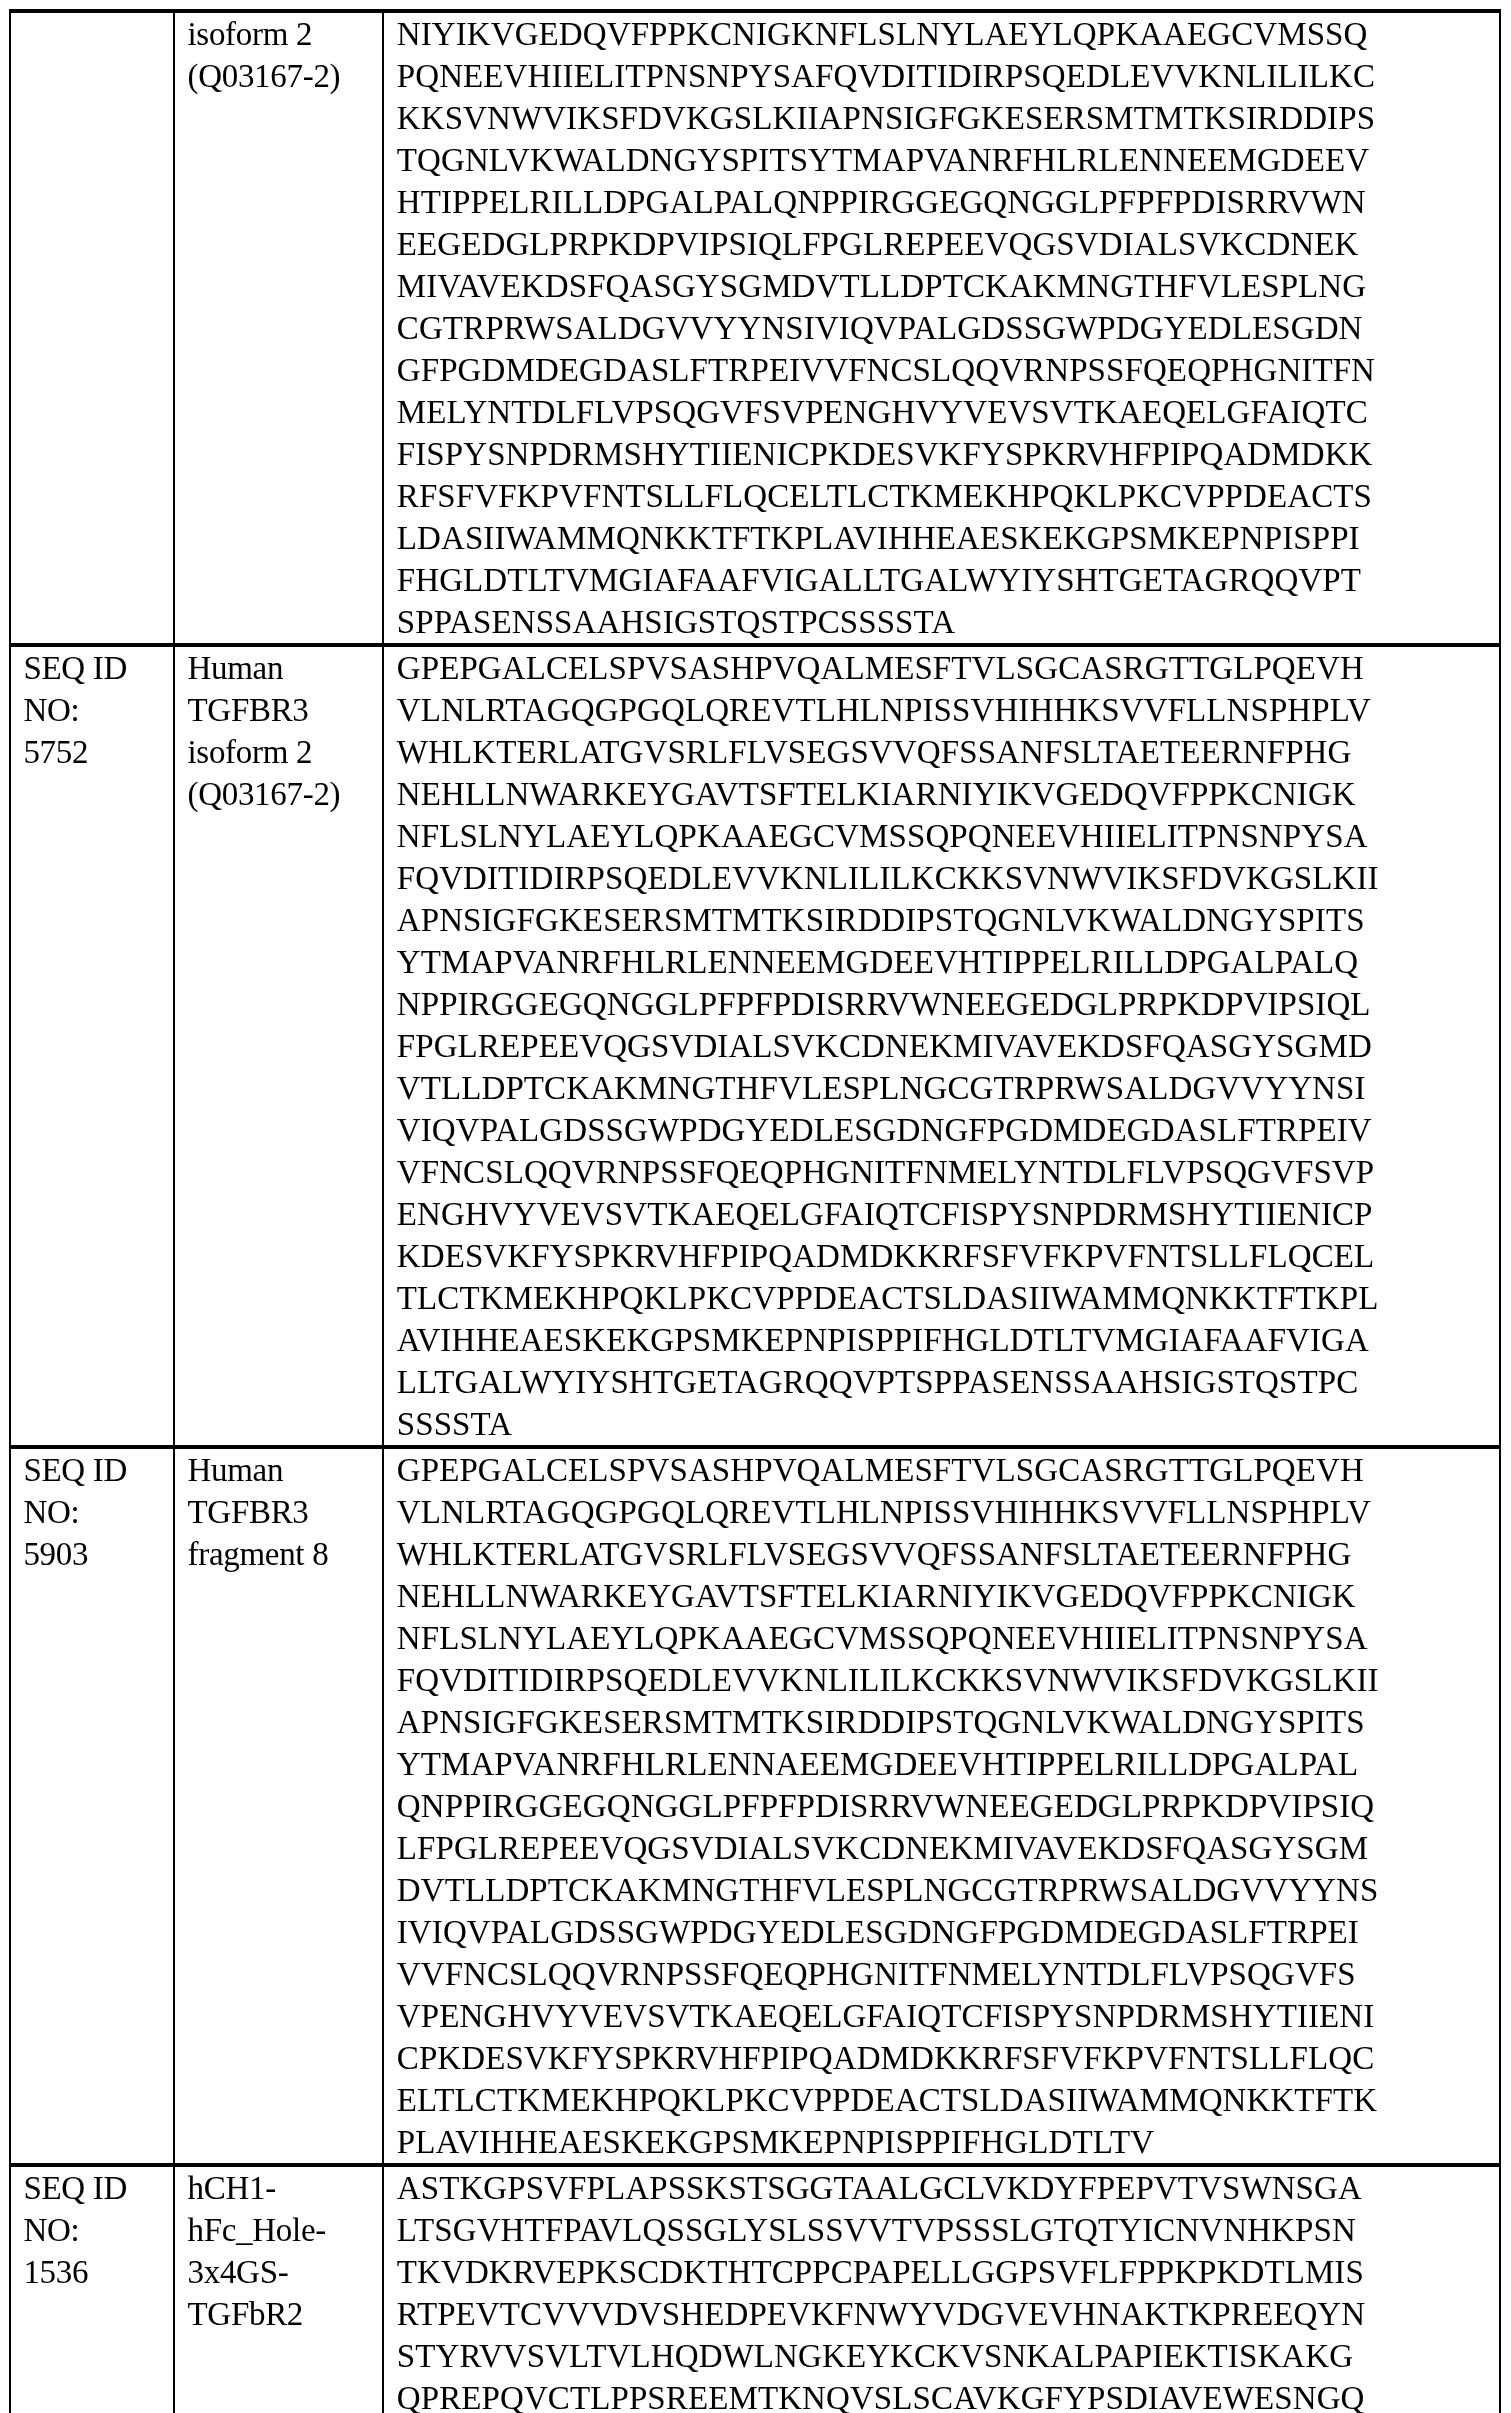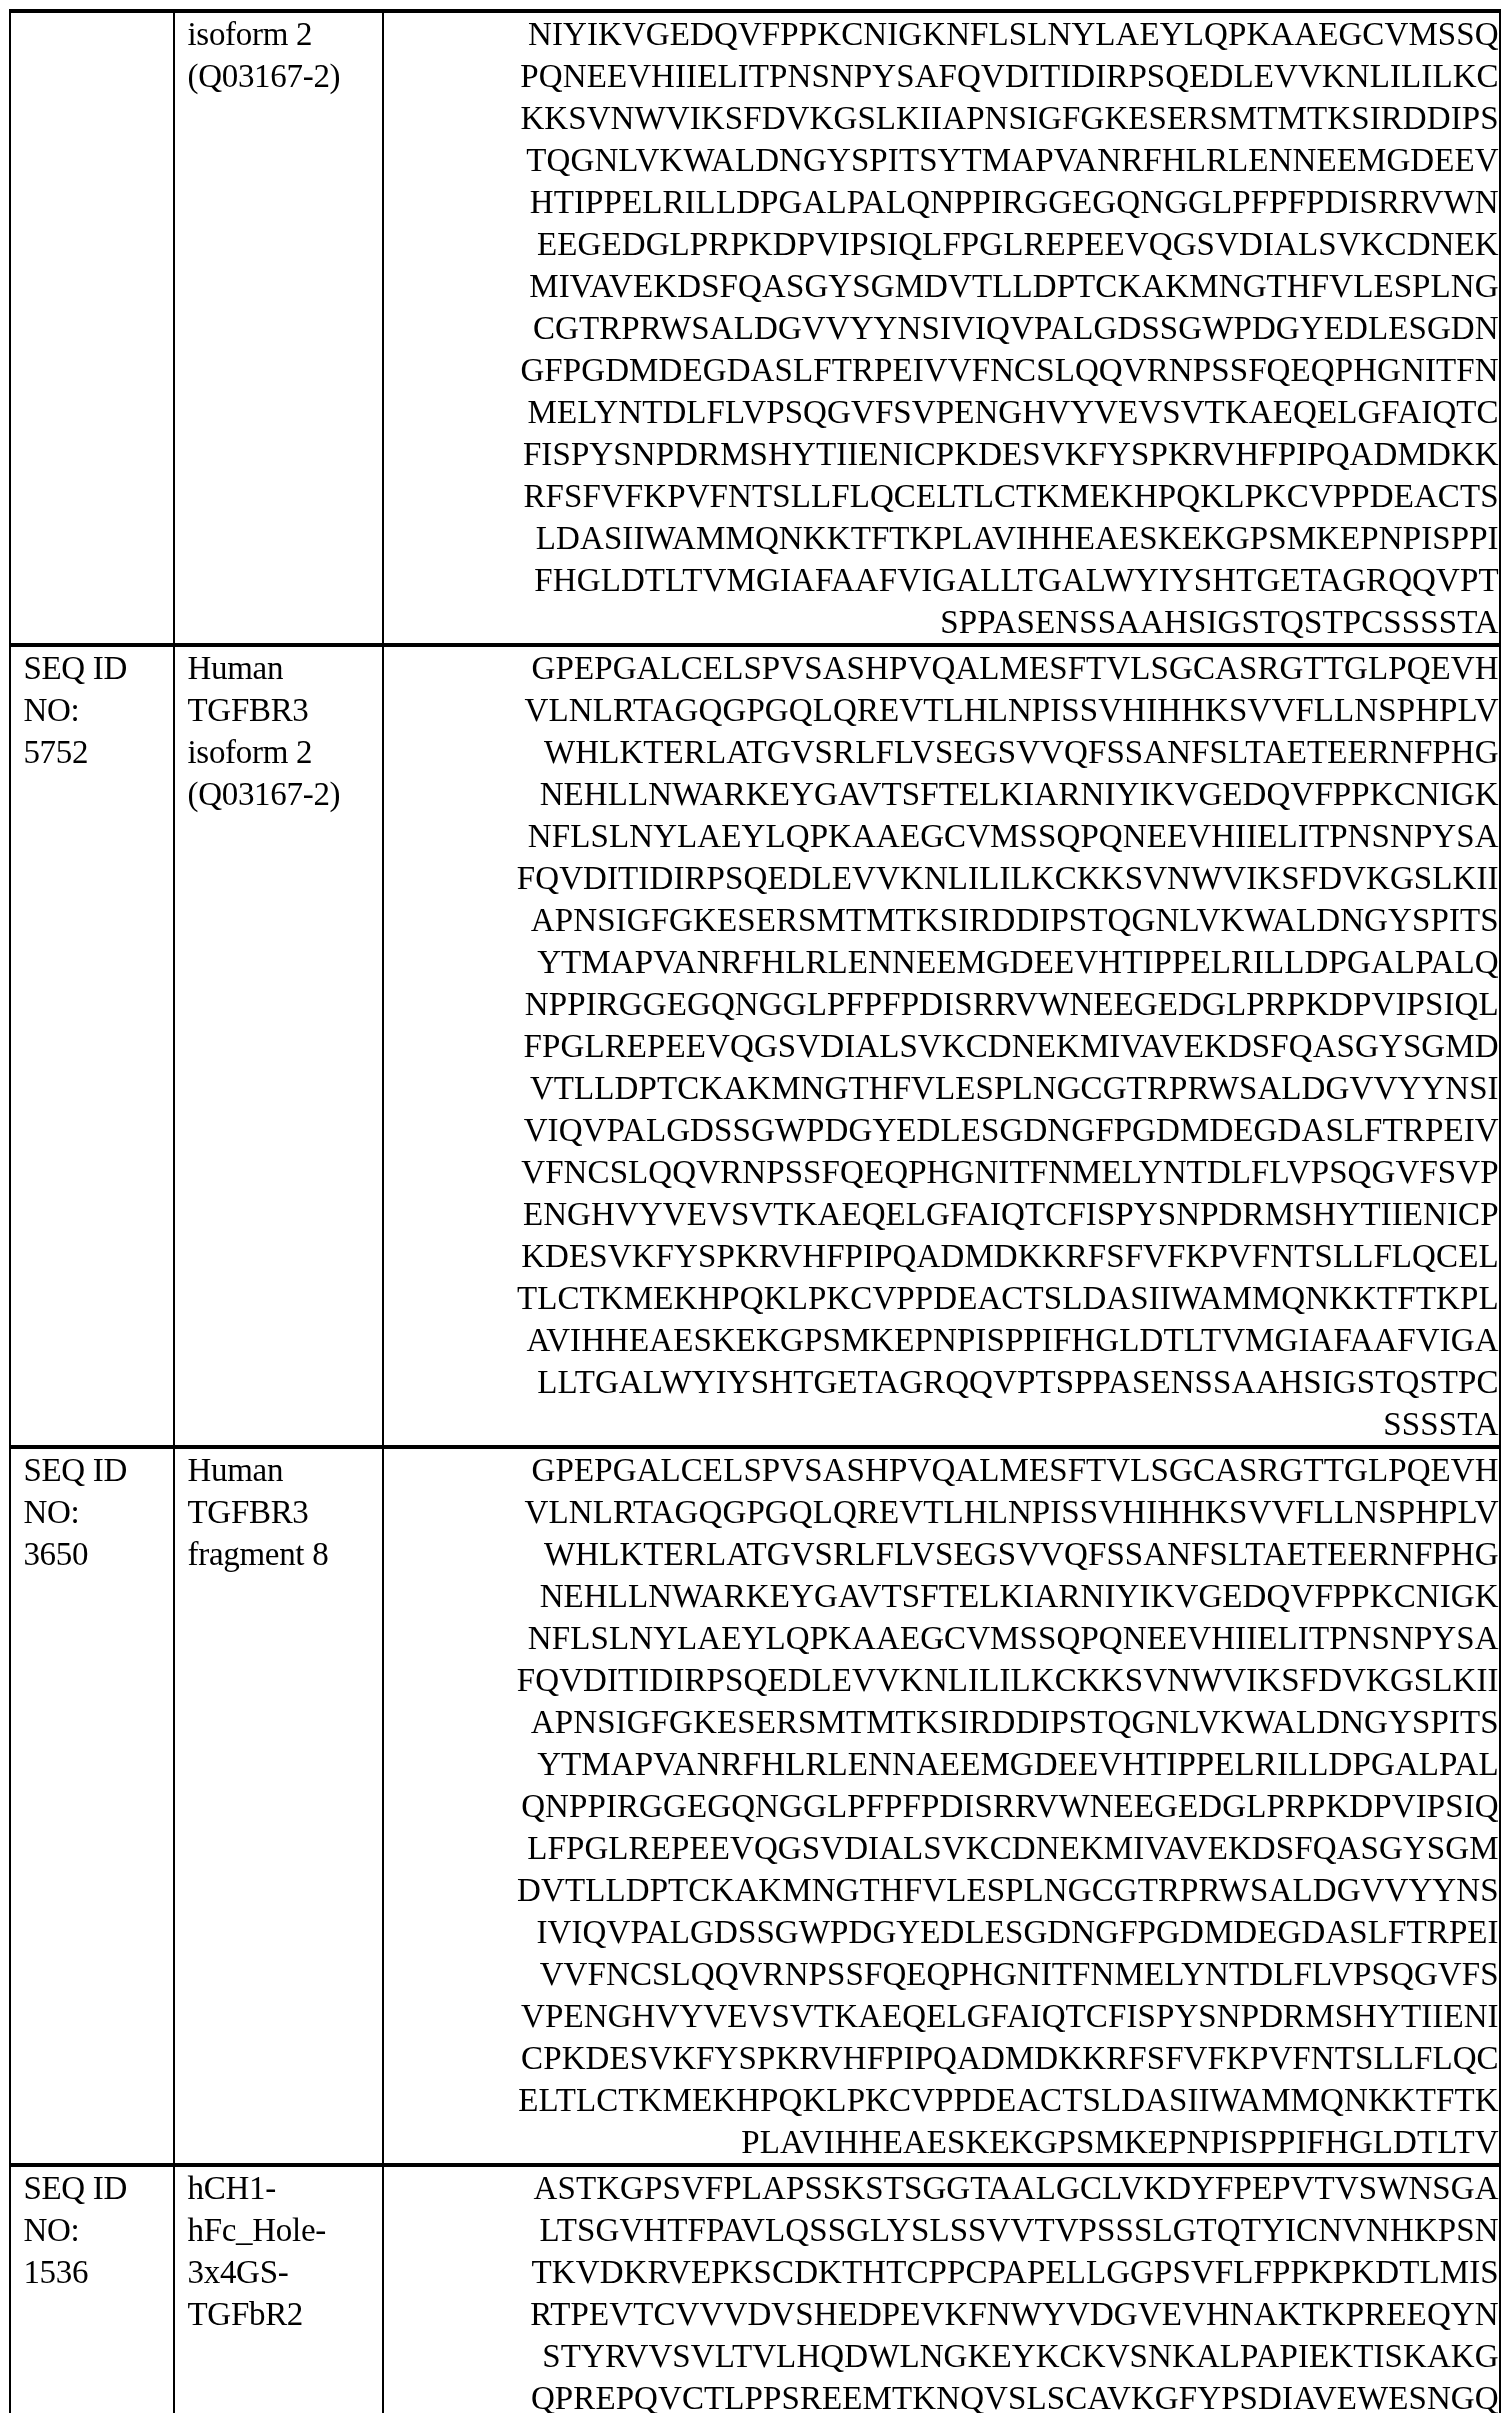--- a/index.html
+++ b/index.html
@@ -17,21 +17,21 @@
     border-left: 2.4px solid #000;
     border-right: 2.4px solid #000;
     vertical-align: top;
     padding: 0 0 0 12.7px;
   }
   .seq-table tr { border-top: 4.8px solid #000; border-bottom: 4.8px solid #000; }
   .col-id { width: 151px; }
   .col-name { width: 196px; margin-left: 36px; }
   .col-seq { width: 1106px; }
   .line { display: block; white-space: nowrap; letter-spacing: -0.3px; }
-  .seq-line { letter-spacing: 0.1px; text-align: right; }
+  .seq-line { letter-spacing: 0.1px; }
 </style>
 </head>
 <body>
 
 <table class="seq-table">
   <tbody id="table-body">
     <tr style="height:631px">
       <td class="col-id"></td>
       <td class="col-name">
           <span class="line ">isoform 2</span>
@@ -86,21 +86,21 @@
           <span class="line seq-line">TLCTKMEKHPQKLPKCVPPDEACTSLDASIIWAMMQNKKTFTKPL</span>
           <span class="line seq-line">AVIHHEAESKEKGPSMKEPNPISPPIFHGLDTLTVMGIAFAAFVIGA</span>
           <span class="line seq-line">LLTGALWYIYSHTGETAGRQQVPTSPPASENSSAAHSIGSTQSTPC</span>
           <span class="line seq-line">SSSSTA</span>
         </td>
     </tr>
     <tr style="height:712px">
       <td class="col-id">
           <span class="line ">SEQ ID</span>
           <span class="line ">NO:</span>
-          <span class="line ">3650</span>
+          <span class="line ">5903</span>
         </td>
       <td class="col-name">
           <span class="line ">Human</span>
           <span class="line ">TGFBR3</span>
           <span class="line ">fragment 8</span>
         </td>
       <td class="col-seq">
           <span class="line seq-line">GPEPGALCELSPVSASHPVQALMESFTVLSGCASRGTTGLPQEVH</span>
           <span class="line seq-line">VLNLRTAGQGPGQLQREVTLHLNPISSVHIHHKSVVFLLNSPHPLV</span>
           <span class="line seq-line">WHLKTERLATGVSRLFLVSEGSVVQFSSANFSLTAETEERNFPHG</span>

